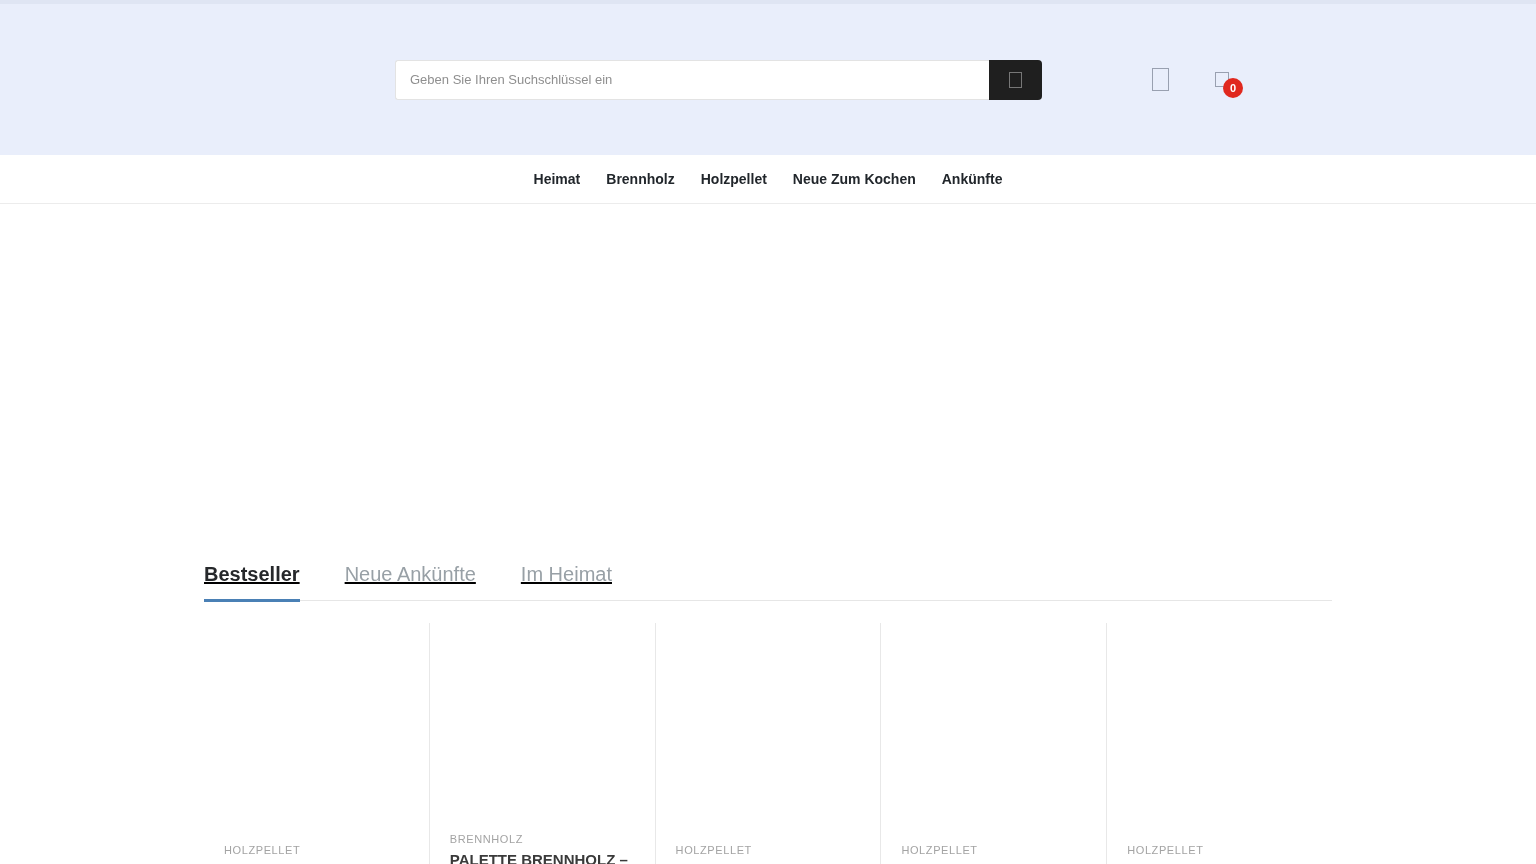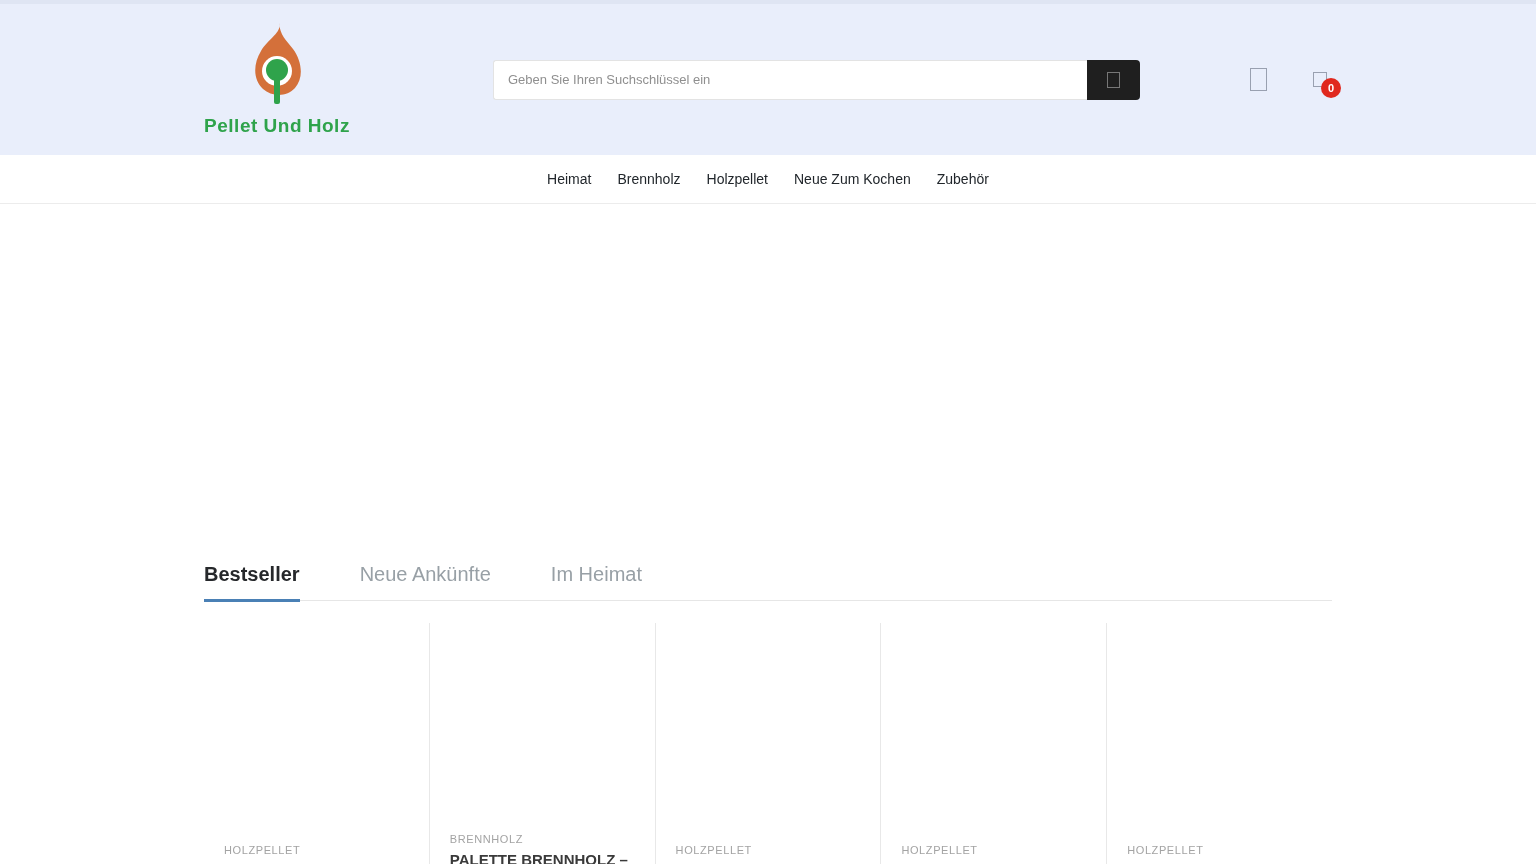--- a/index.html
+++ b/index.html
@@ -22,20 +22,21 @@
     margin-top: 6px; color: #2fa34b; font-weight: bold; font-size: 19px;
     letter-spacing: 0.5px; white-space: nowrap;
   }
 
   .search-form { display: flex; margin-left: 143px; }
   .search-input {
     width: 594px; height: 40px; border: 1px solid #e3e3e3; border-right: none;
     border-radius: 3px 0 0 3px; background: #fff; padding: 0 14px;
     font-size: 13px; color: #444; outline: none;
     font-family: "Liberation Sans", sans-serif;
+    margin-left: 48px;
   }
   .search-input::placeholder { color: #8f8f8f; }
   .search-btn {
     width: 53px; height: 40px; background: #1f1f1f; border: none;
     border-radius: 0 4px 4px 0; cursor: pointer;
     display: flex; align-items: center; justify-content: center;
   }
   .glyph-box { display: inline-block; border: 1px solid #8e8e8e; }
   .search-btn .glyph-box { width: 13px; height: 16px; border-color: #777; }
 
@@ -49,32 +50,33 @@
     background: #e0281e; color: #fff; font-size: 11px; font-weight: bold;
     display: flex; align-items: center; justify-content: center;
   }
 
   
   .main-nav {
     height: 49px; background: #fff; border-bottom: 1px solid #ececec;
     display: flex; align-items: center; justify-content: center;
   }
   .nav-item {
-    padding: 0 13px; font-size: 14px; font-weight: normal; color: #21262b;
+    padding: 0 13px; font-size: 14px; font-weight: bold; color: #21262b;
     text-decoration: none; cursor: pointer; white-space: nowrap;
   }
 
   
   .hero { height: 337px; background: #fff; }
 
   
   .container { width: 1128px; margin: 0 auto; }
   .tabs-row {
-    display: flex; gap: 32px; padding-top: 22px;
+    display: flex; gap: 17px; padding-top: 22px;
     border-bottom: 1px solid #e6e6e6;
+    text-decoration: underline;
   }
   .tab {
     font-size: 20px; padding-bottom: 13px; cursor: pointer; white-space: nowrap;
   }
   .tab.active {
     color: #26282b; font-weight: bold;
     border-bottom: 3px solid #4a80b5; margin-bottom: -2px;
   }
   .tab.inactive { color: #98a0a6; margin-left: 28px; }
 
@@ -94,31 +96,20 @@
     margin-top: 5px; font-size: 15px; font-weight: bold; color: #3a3a3a;
     line-height: 1.35;
   }
 </style>
 </head>
 <body>
 
 <header class="site-header">
   <div class="header-inner">
 
-    <div class="logo">
-      <span>
-        <svg width="56" height="86" viewBox="0 0 56 86">
-          <path d="M30 0 C 33 10, 20 15, 12 28 C 4 41, 4 57, 14 66 C 23 74, 38 74, 46 65 C 55 55, 53 38, 44 26 C 37 17, 31 12, 30 0 Z" fill="#d4703a"></path>
-          <circle cx="28" cy="48" r="15" fill="#ffffff"></circle>
-          <circle cx="28" cy="47" r="11" fill="#2fa34b"></circle>
-          <rect x="25" y="54" width="6" height="27" rx="2" fill="#2fa34b"></rect>
-        </svg>
-      </span>
-      <span class="logo-text">Pellet Und Holz</span>
-    </div>
 
     <form class="search-form">
       <input class="search-input" type="text" placeholder="Geben Sie Ihren Suchschlüssel ein" style="">
       <button class="search-btn" type="submit">
         <span class="glyph-box"></span>
       </button>
     </form>
 
     <div class="header-icons">
       <div class="user-box"></div>
@@ -129,21 +120,21 @@
     </div>
 
   </div>
 </header>
 
 <nav class="main-nav">
   <a class="nav-item">Heimat</a>
   <a class="nav-item">Brennholz</a>
   <a class="nav-item">Holzpellet</a>
   <a class="nav-item">Neue Zum Kochen</a>
-  <a class="nav-item">Zubehör</a>
+  <a class="nav-item">Ankünfte</a>
 </nav>
 
 <div class="hero"></div>
 
 <div class="container">
   <div class="tabs-row">
     <div class="tab active">Bestseller</div>
     <div class="tab inactive">Neue Ankünfte</div>
     <div class="tab inactive">Im Heimat</div>
   </div>

